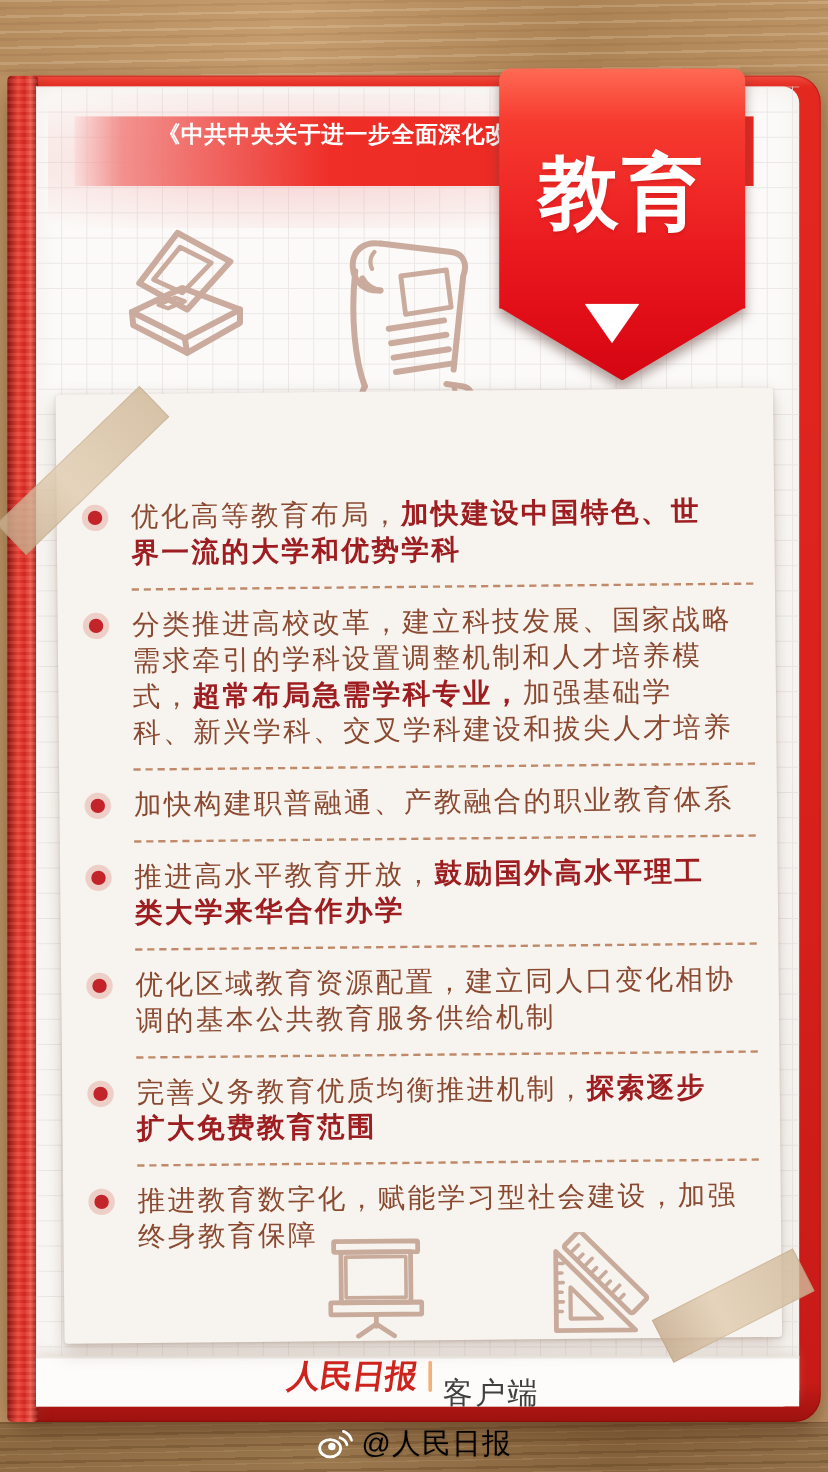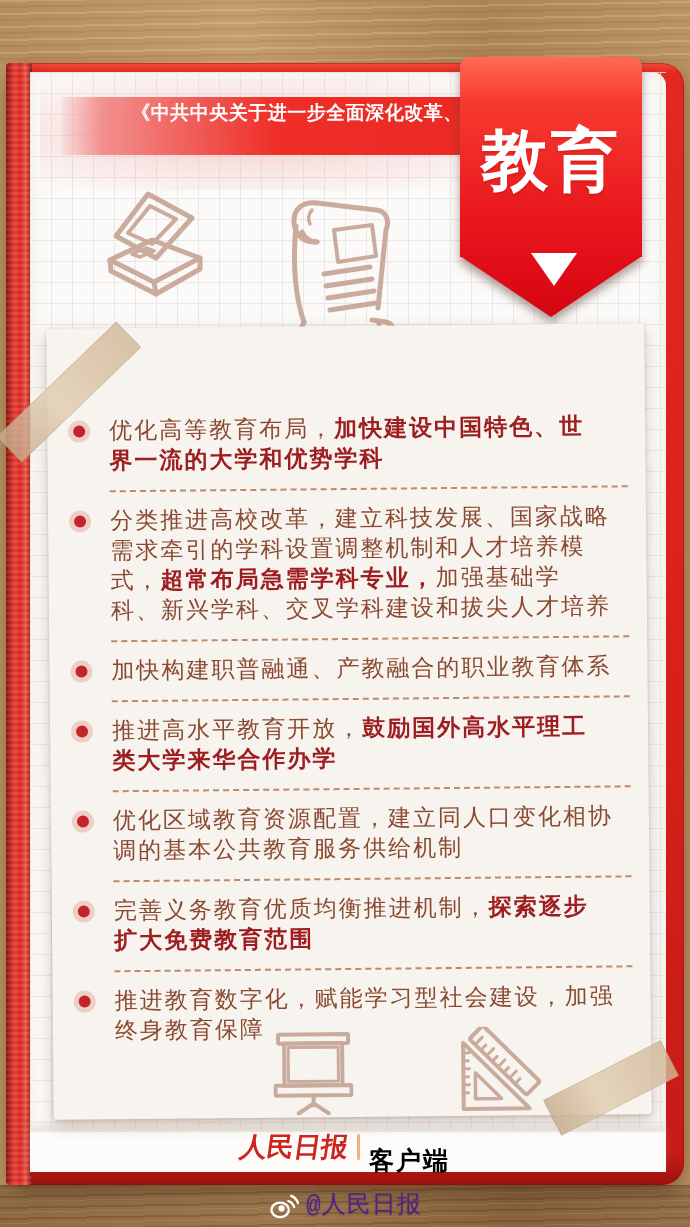--- a/index.html
+++ b/index.html
@@ -46,21 +46,21 @@
     background:linear-gradient(90deg, rgba(246,190,190,.25), rgba(241,131,128,.85) 7%, #ee2e27 38%, #e82620);}
   .banner-text{position:absolute;left:30px;top:2px;width:410px;text-align:center;color:#fff;
     font-weight:700;font-size:19px;line-height:27px;letter-spacing:.5px;}
 
   
   .sketch{position:absolute;stroke:#c6a596;fill:none;stroke-width:5;stroke-linecap:round;stroke-linejoin:round;opacity:.92;}
   .sketch-book{left:88px;top:178px;width:135px;height:125px;}
   .sketch-scroll{left:272px;top:190px;width:132px;height:170px;}
 
   
-  .ribbon{position:absolute;left:460px;top:57px;width:182px;height:260px;
+  .ribbon{position:absolute;left:416px;top:57px;width:205px;height:260px;
     filter:drop-shadow(0 6px 5px rgba(95,60,55,.5));}
   .ribbon-rect{position:absolute;left:0;right:0;top:0;bottom:60px;border-radius:10px 10px 0 0;
     background:linear-gradient(180deg,#ff6a54,#f63b30 22%,#ea1a1f 75%,#e20f18);}
   .ribbon-tri{position:absolute;left:0;right:0;bottom:0;height:61px;
     background:linear-gradient(180deg,#e20f18,#d40612);
     clip-path:polygon(0 0,100% 0,50% 100%);}
   .ribbon-label{position:absolute;top:58px;width:100%;text-align:center;color:#fff;
     font-size:67px;font-weight:800;letter-spacing:3px;text-shadow:0 2px 3px rgba(150,0,0,.25);}
   .ribbon-arrow{position:absolute;left:71px;top:196px;width:46px;height:33px;background:#fff;
     clip-path:polygon(0 0,100% 0,50% 100%);}
@@ -84,25 +84,25 @@
     box-shadow:inset 0 0 0 1px rgba(160,130,95,.18);}
   .tape-tl{left:-14px;top:374px;width:166px;height:36px;transform:rotate(-44deg);}
   .tape-br{left:545px;top:1068px;width:132px;height:40px;transform:rotate(-27deg);}
 
   
   .footer-logo{position:absolute;left:0;right:0;top:1127px;height:40px;display:flex;
     justify-content:center;align-items:center;gap:9px;}
   .brand{color:#ce241e;font-size:27px;font-weight:700;font-family:"Liberation Serif","DejaVu Serif",serif;
     transform:skewX(-8deg);letter-spacing:0;}
   .brand-divider{width:3px;height:26px;background:#f3b079;border-radius:2px;}
-  .client{color:#000000;font-size:25px;font-weight:700;letter-spacing:2px;margin-top:26px;}
+  .client{color:#404040;font-size:25px;font-weight:400;letter-spacing:2px;margin-top:26px;}
 
   
   .watermark{position:absolute;left:0;right:0;top:1186px;height:34px;display:flex;
-    justify-content:center;align-items:flex-end;gap:7px;color:#4c1d95;font-family:Liberation Mono, monospace;}
+    justify-content:center;align-items:center;gap:7px;color:#000000;}
   .handle{font-size:24px;font-weight:500;letter-spacing:1px;text-shadow:0 1px 2px rgba(60,40,20,.25);}
 </style>
 </head>
 <body>
 
 <div class="stage">
 
   <div class="wood wood-top"></div>
   <div class="wood wood-bottom"></div>
 

